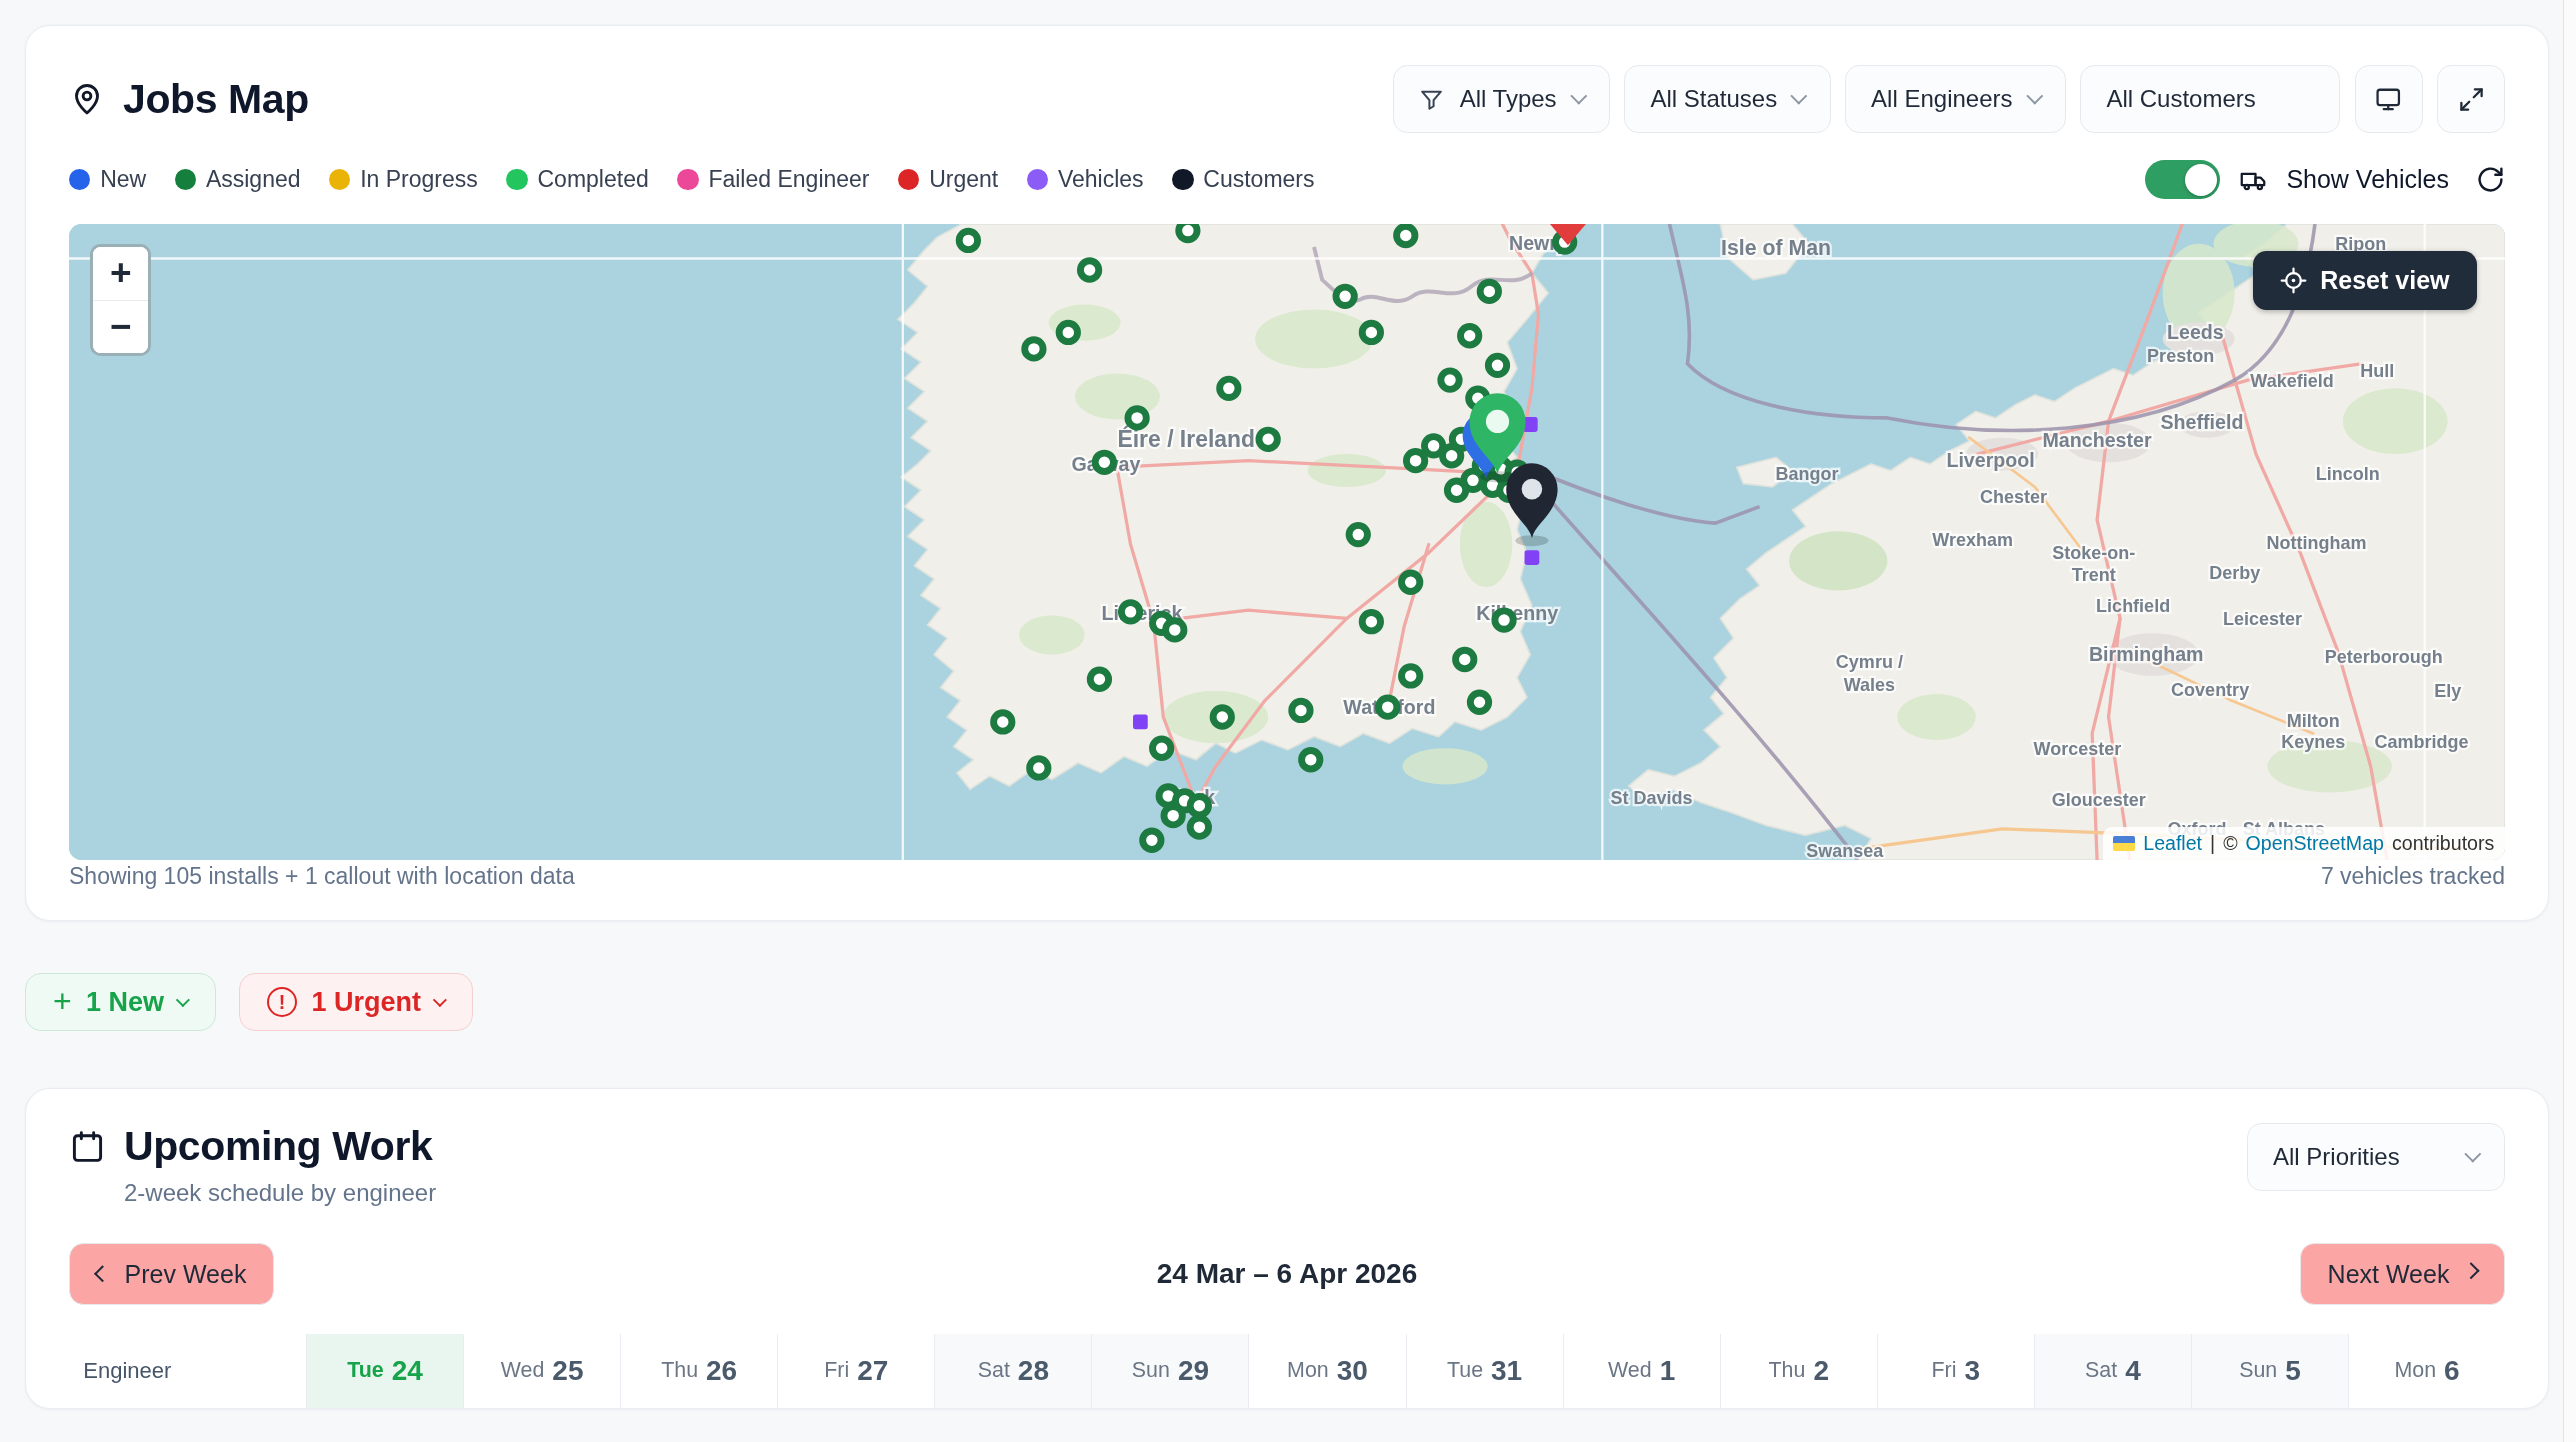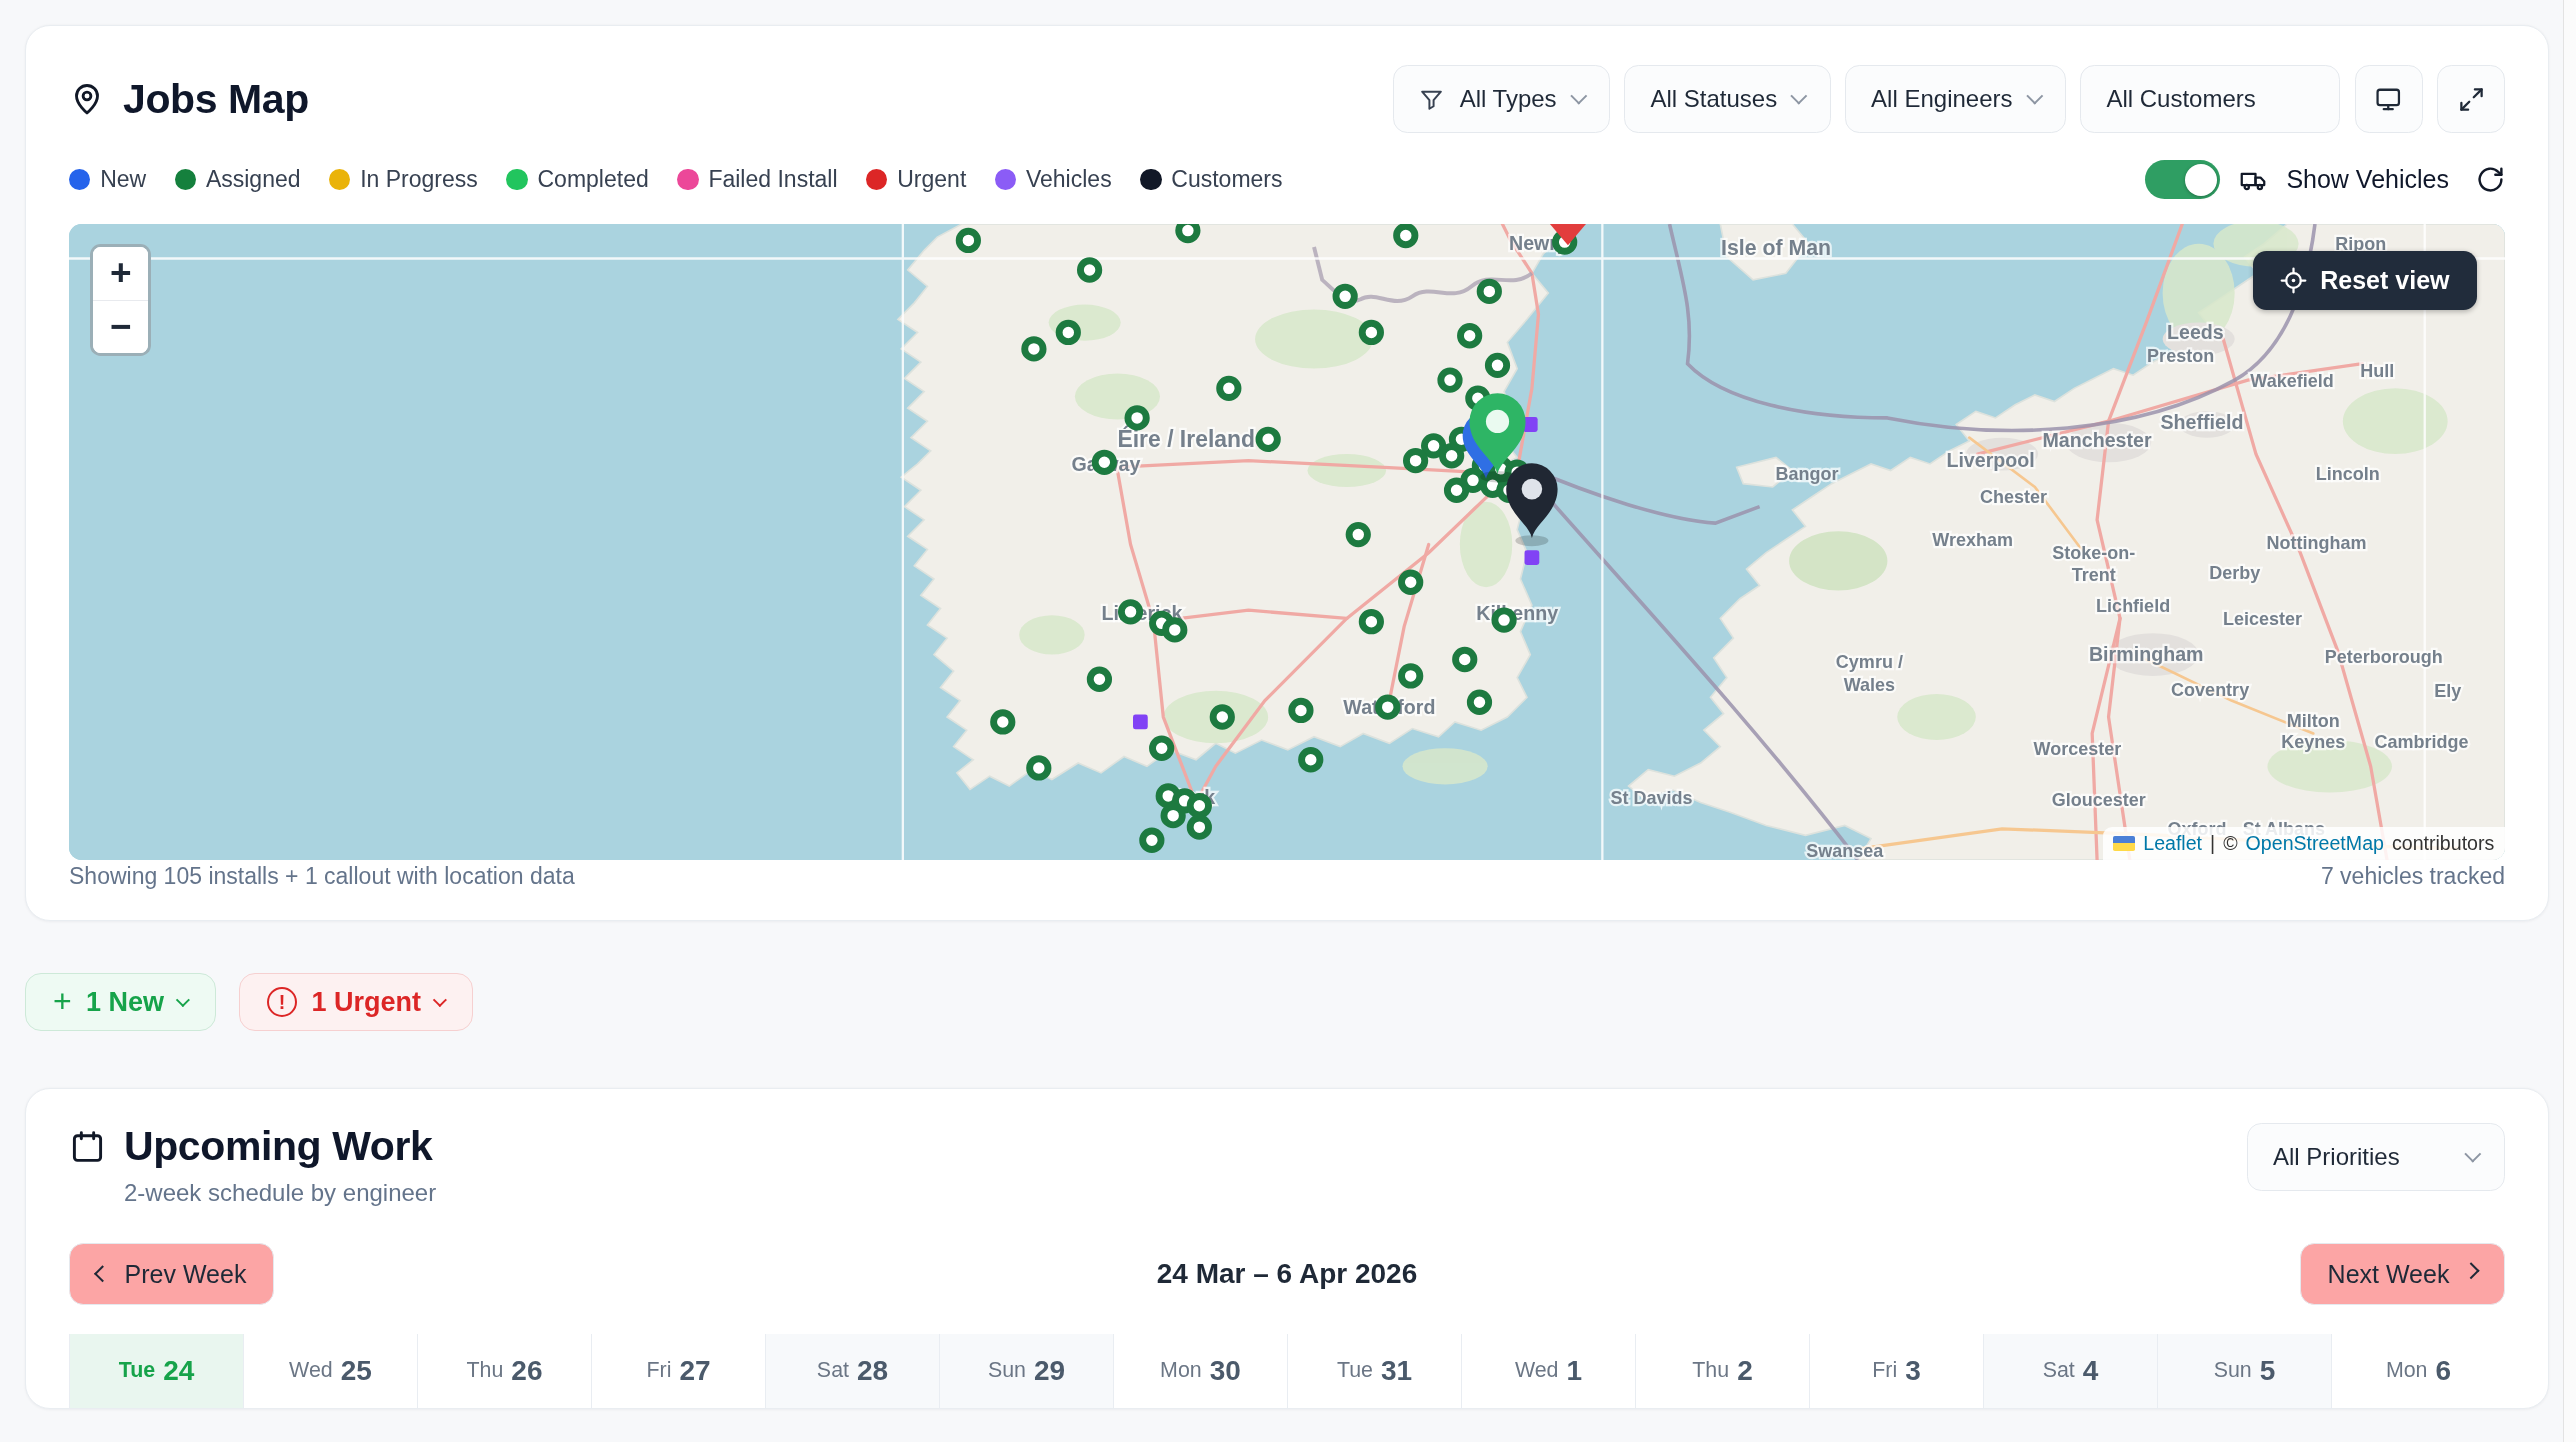--- a/index.html
+++ b/index.html
@@ -135,21 +135,21 @@
         <div class="legend-item">
           <span class="legend-dot" style="background: rgb(234, 179, 8);"></span>
           <span>In Progress</span>
         </div>
         <div class="legend-item">
           <span class="legend-dot" style="background: rgb(34, 197, 94);"></span>
           <span>Completed</span>
         </div>
         <div class="legend-item">
           <span class="legend-dot" style="background: rgb(236, 72, 153);"></span>
-          <span>Failed Install</span>
+          <span>Failed Engineer</span>
         </div>
         <div class="legend-item">
           <span class="legend-dot" style="background: rgb(220, 38, 38);"></span>
           <span>Urgent</span>
         </div>
         <div class="legend-item">
           <span class="legend-dot" style="background: rgb(139, 92, 246);"></span>
           <span>Vehicles</span>
         </div>
         <div class="legend-item">
@@ -439,20 +439,21 @@
       <span>Prev Week</span>
     </button>
     <span class="week-range">24 Mar – 6 Apr 2026</span>
     <button class="week-btn">
       <span>Next Week</span>
       <span class="chev chev-right"></span>
     </button>
   </div>
 
   <div class="sched-grid">
+    <div class="eng-col">Engineer</div>
 
   <div class="day-col today">
         <span class="dow">Tue</span>
         <span class="dnum">24</span>
       </div>
       <div class="day-col">
         <span class="dow">Wed</span>
         <span class="dnum">25</span>
       </div>
       <div class="day-col">

